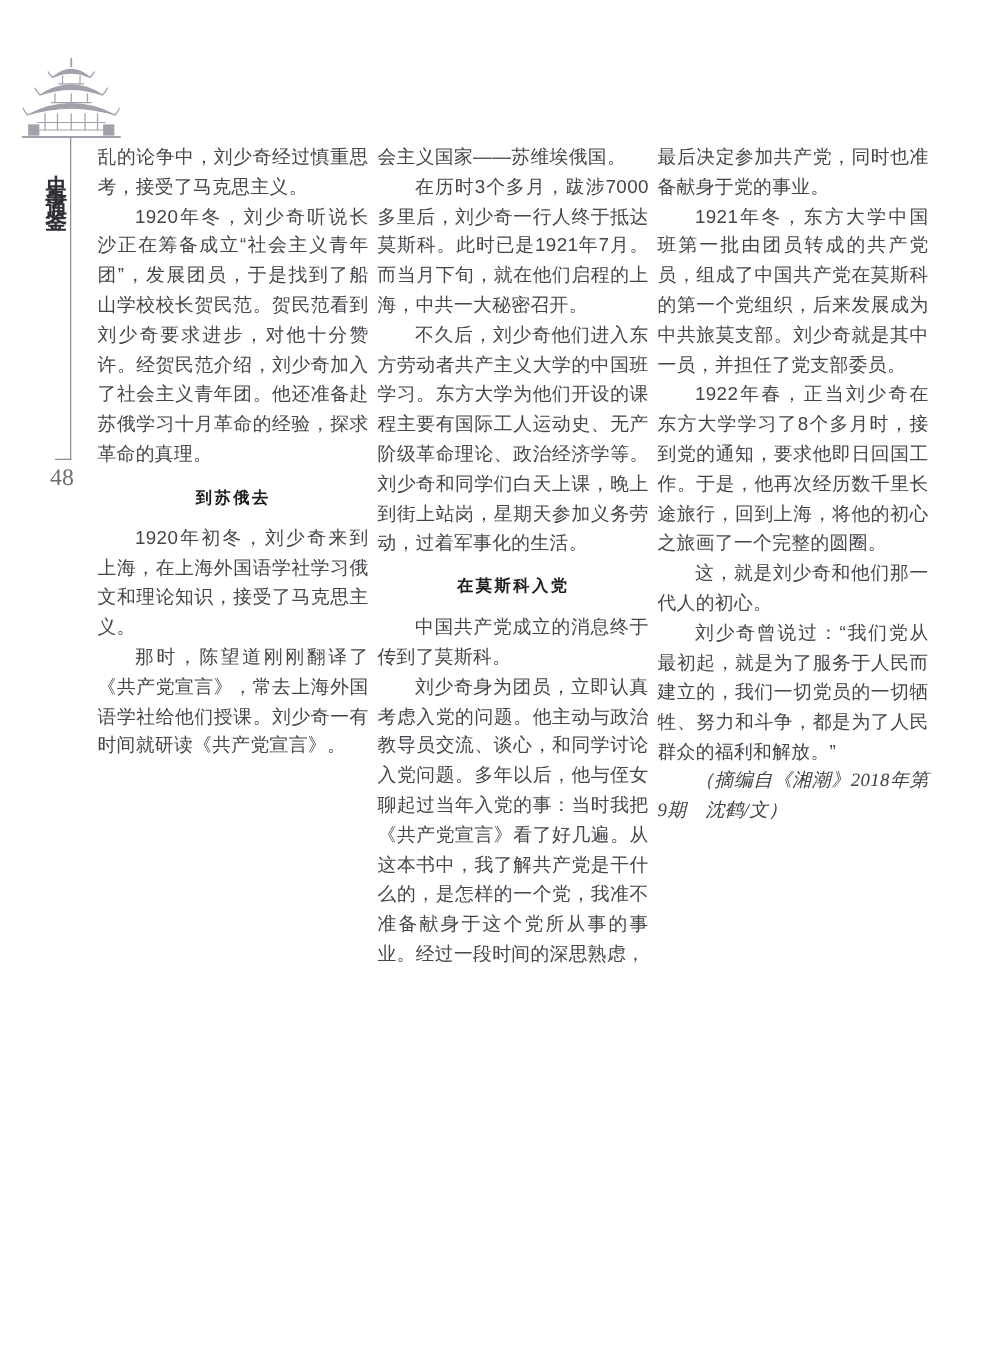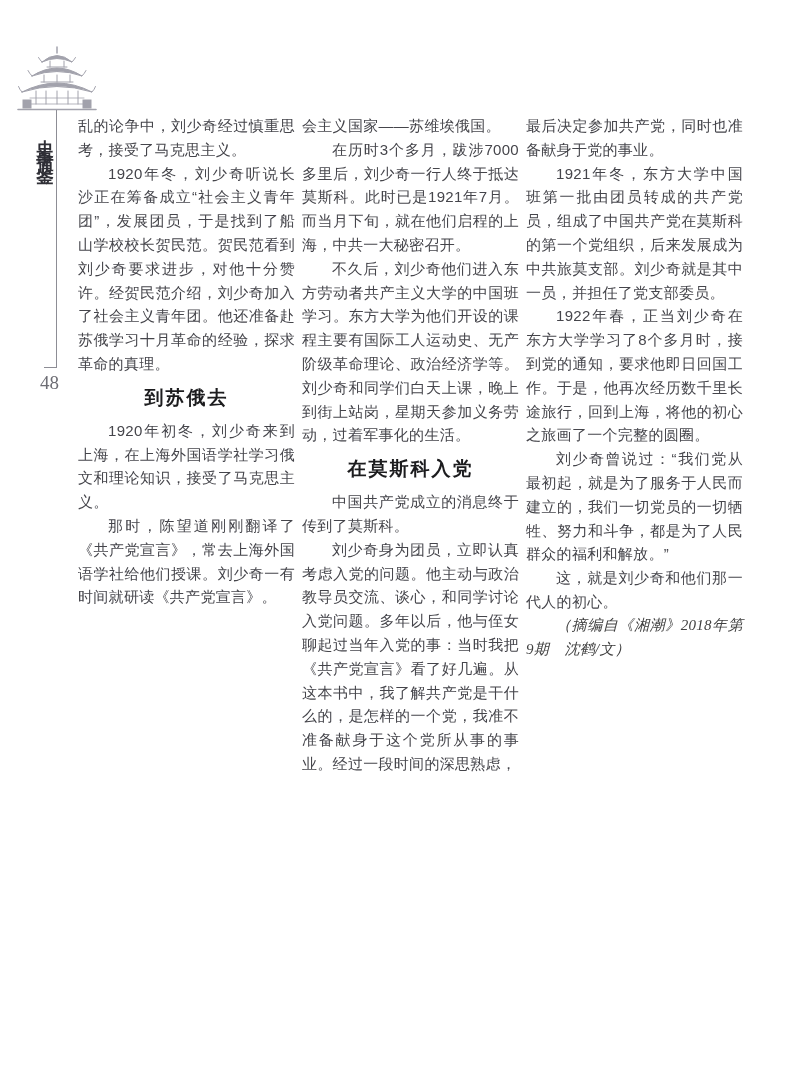--- a/index.html
+++ b/index.html
@@ -44,21 +44,21 @@
     text-align: justify;
     text-justify: inter-ideograph;
   }
   .col-1 { left: 78px; }
   .col-2 { left: 302px; }
   .col-3 { left: 526px; }
   .col p { margin: 0; text-indent: 2em; }
   .col p.cont { text-indent: 0; }
   .col h2 {
     font-family: "Liberation Sans", sans-serif;
-    font-size: 19px; font-weight: 700;
+    font-size: 13px; font-weight: 700;
     color: #1c1c1e; text-align: center;
     letter-spacing: 2px;
     margin: 10px 0 9px; text-indent: 0;
     line-height: 24px;
   }
   .col p.citation {
     font-style: italic;
     font-family: "Liberation Serif", serif;
     color: #404040;
   }
@@ -118,18 +118,18 @@
     <p>不久后，刘少奇他们进入东方劳动者共产主义大学的中国班学习。东方大学为他们开设的课程主要有国际工人运动史、无产阶级革命理论、政治经济学等。刘少奇和同学们白天上课，晚上到街上站岗，星期天参加义务劳动，过着军事化的生活。</p>
     <h2>在莫斯科入党</h2>
     <p>中国共产党成立的消息终于传到了莫斯科。</p>
     <p>刘少奇身为团员，立即认真考虑入党的问题。他主动与政治教导员交流、谈心，和同学讨论入党问题。多年以后，他与侄女聊起过当年入党的事：当时我把《共产党宣言》看了好几遍。从这本书中，我了解共产党是干什么的，是怎样的一个党，我准不准备献身于这个党所从事的事业。经过一段时间的深思熟虑，</p>
   </div>
 
   <div class="col col-3">
     <p class="cont">最后决定参加共产党，同时也准备献身于党的事业。</p>
     <p>1921年冬，东方大学中国班第一批由团员转成的共产党员，组成了中国共产党在莫斯科的第一个党组织，后来发展成为中共旅莫支部。刘少奇就是其中一员，并担任了党支部委员。</p>
     <p>1922年春，正当刘少奇在东方大学学习了8个多月时，接到党的通知，要求他即日回国工作。于是，他再次经历数千里长途旅行，回到上海，将他的初心之旅画了一个完整的圆圈。</p>
+    <p>这，就是刘少奇和他们那一代人的初心。</p>
     <p>刘少奇曾说过：“我们党从最初起，就是为了服务于人民而建立的，我们一切党员的一切牺牲、努力和斗争，都是为了人民群众的福利和解放。”</p>
-    <p>这，就是刘少奇和他们那一代人的初心。</p>
     <p class="citation">（摘编自《湘潮》2018年第9期　沈鹤/文）</p>
   </div>
 
 </div>
 
 </body></html>

